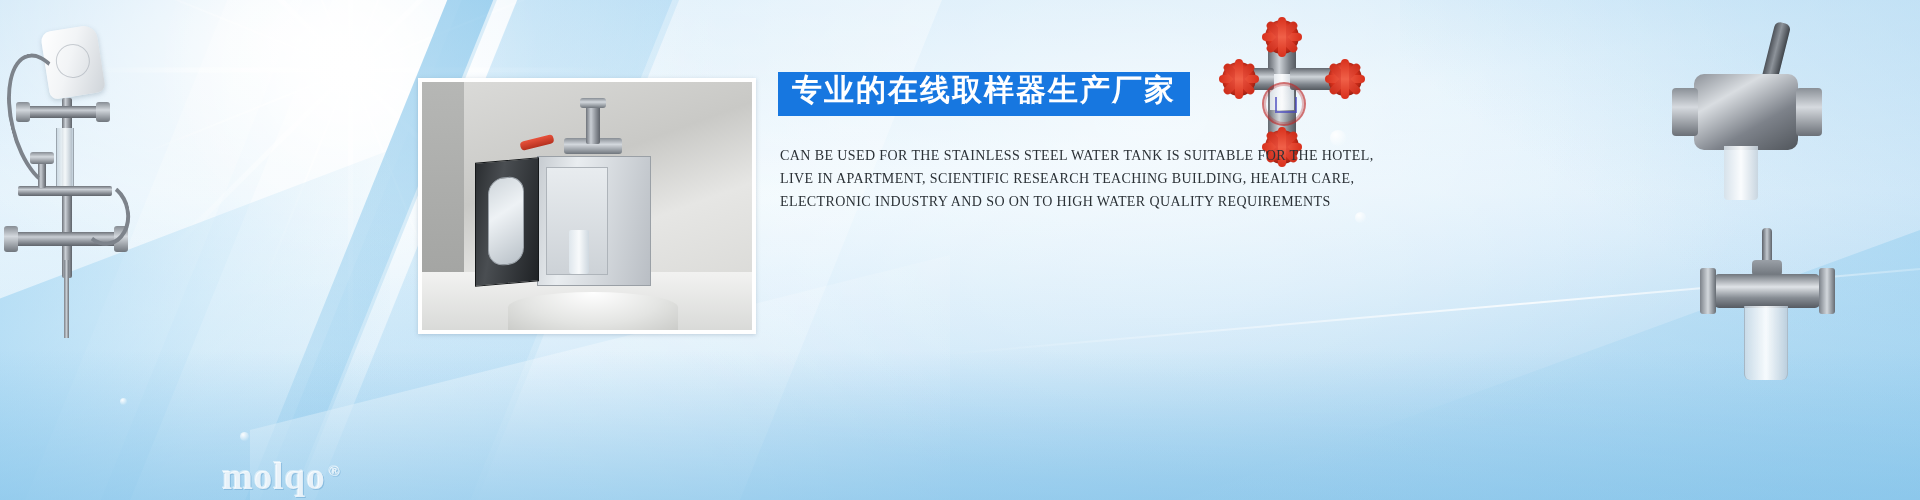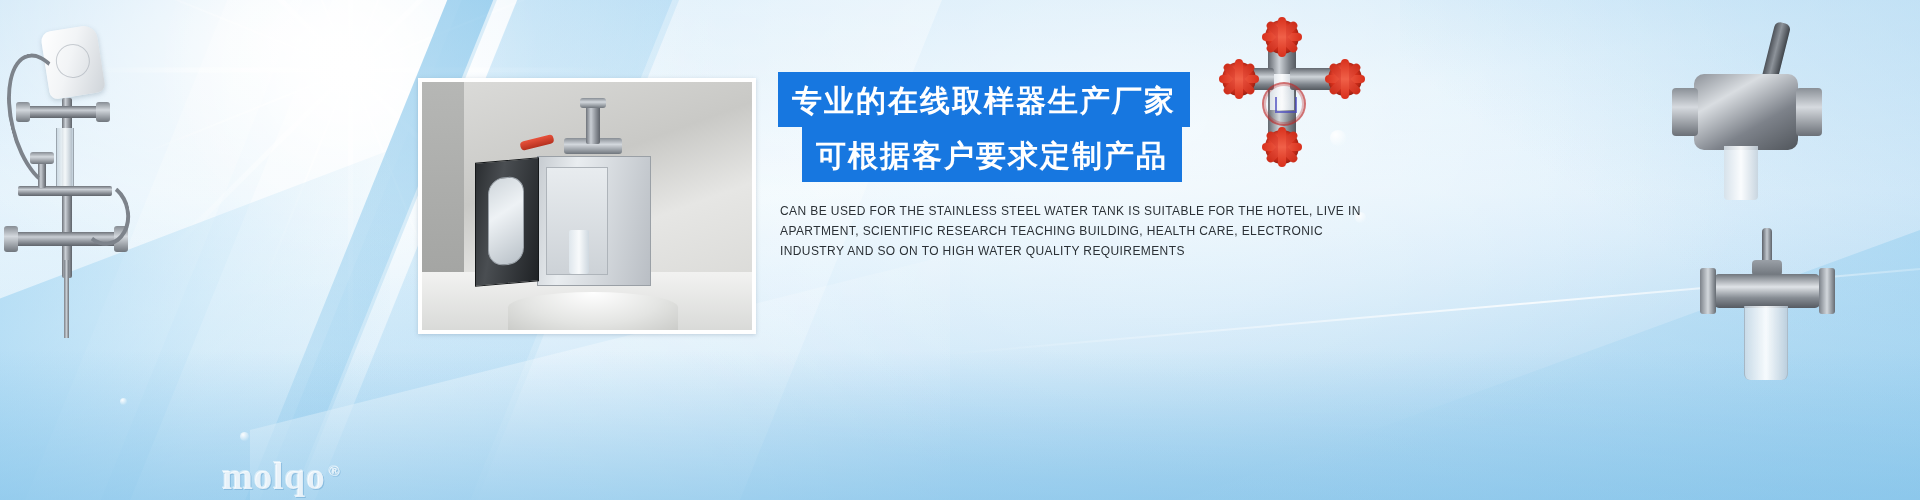--- a/index.html
+++ b/index.html
@@ -297,45 +297,45 @@
   }
 
   .badge {
     display: inline-block;
     background: #1777e0;
     color: #ffffff;
     font-size: 30px;
     font-weight: 700;
     letter-spacing: 2px;
     line-height: 1;
-    padding: 14px 14px 11px 14px;
+    padding: 3px 14px 11px 14px;
     white-space: nowrap;
   }
   .badge-1 { margin-left: 0; }
 
   .subline {
     font-size: 22px;
     color: #14181c;
     letter-spacing: 1px;
     line-height: 1;
     white-space: nowrap;
     margin: 16px 0 14px 2px;
     font-weight: 400;
   }
 
   .badge-2 { margin-left: 24px; }
 
   .eng-text {
-    font-family: Liberation Sans, sans-serif;
-    font-size: 12px;
+    font-family: Liberation Serif, serif;
+    font-size: 14px;
     line-height: 1.65;
     letter-spacing: 0.4px;
     color: #2b3136;
     width: 600px;
-    margin: 20px 0 0 2px;
+    margin: 28px 0 0 2px;
     text-transform: uppercase;
   }
 
   
   .logo-mark {
     position: absolute; left: 222px; top: 458px;
     font-family: "Liberation Serif", "DejaVu Serif", serif;
     font-size: 37px;
     font-weight: 700;
     letter-spacing: 1px;
@@ -474,21 +474,20 @@
     <div class="vbr-fl" style="left:0;"></div>
     <div class="vbr-fl" style="right:0;"></div>
     <div class="vbr-glass"></div>
   </div>
 
   <div class="text-block">
 
     <div class="badge badge-1">专业的在线取样器生产厂家</div>
 
 
-    <div class="badge badge-2">可根据客户要求定制产品</div>
 
     <div class="eng-text">Can be used for the stainless steel water tank is suitable for the hotel, live in apartment, scientific research teaching building, health care, electronic industry and so on to high water quality requirements</div>
   </div>
 
   <div class="logo-mark">
     <span>molqo</span><sup>®</sup>
   </div>
 
 </div>
 

